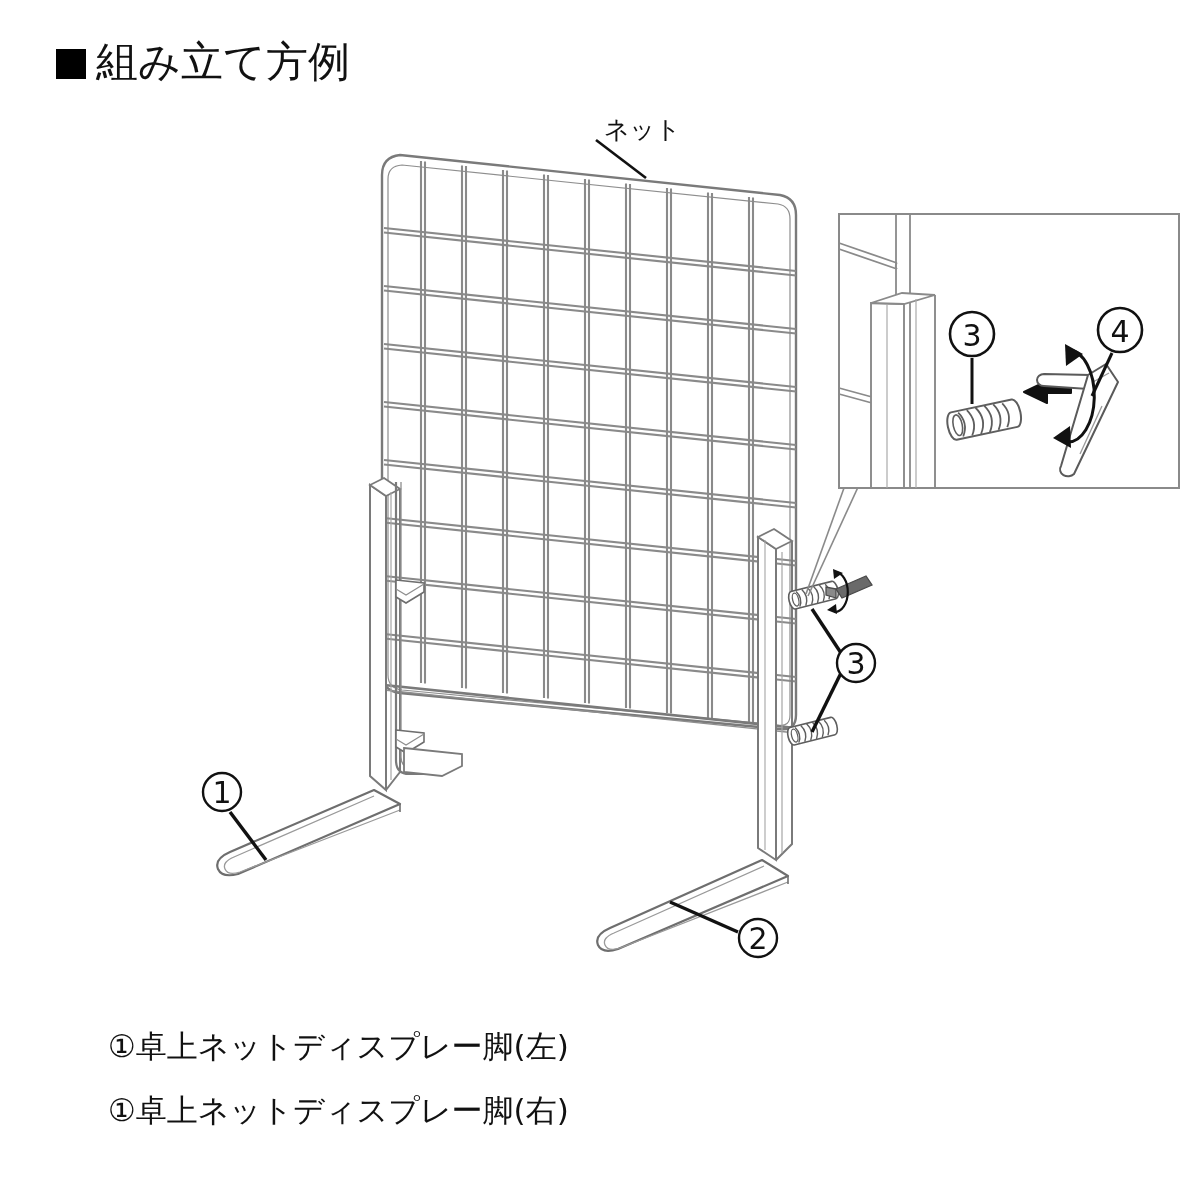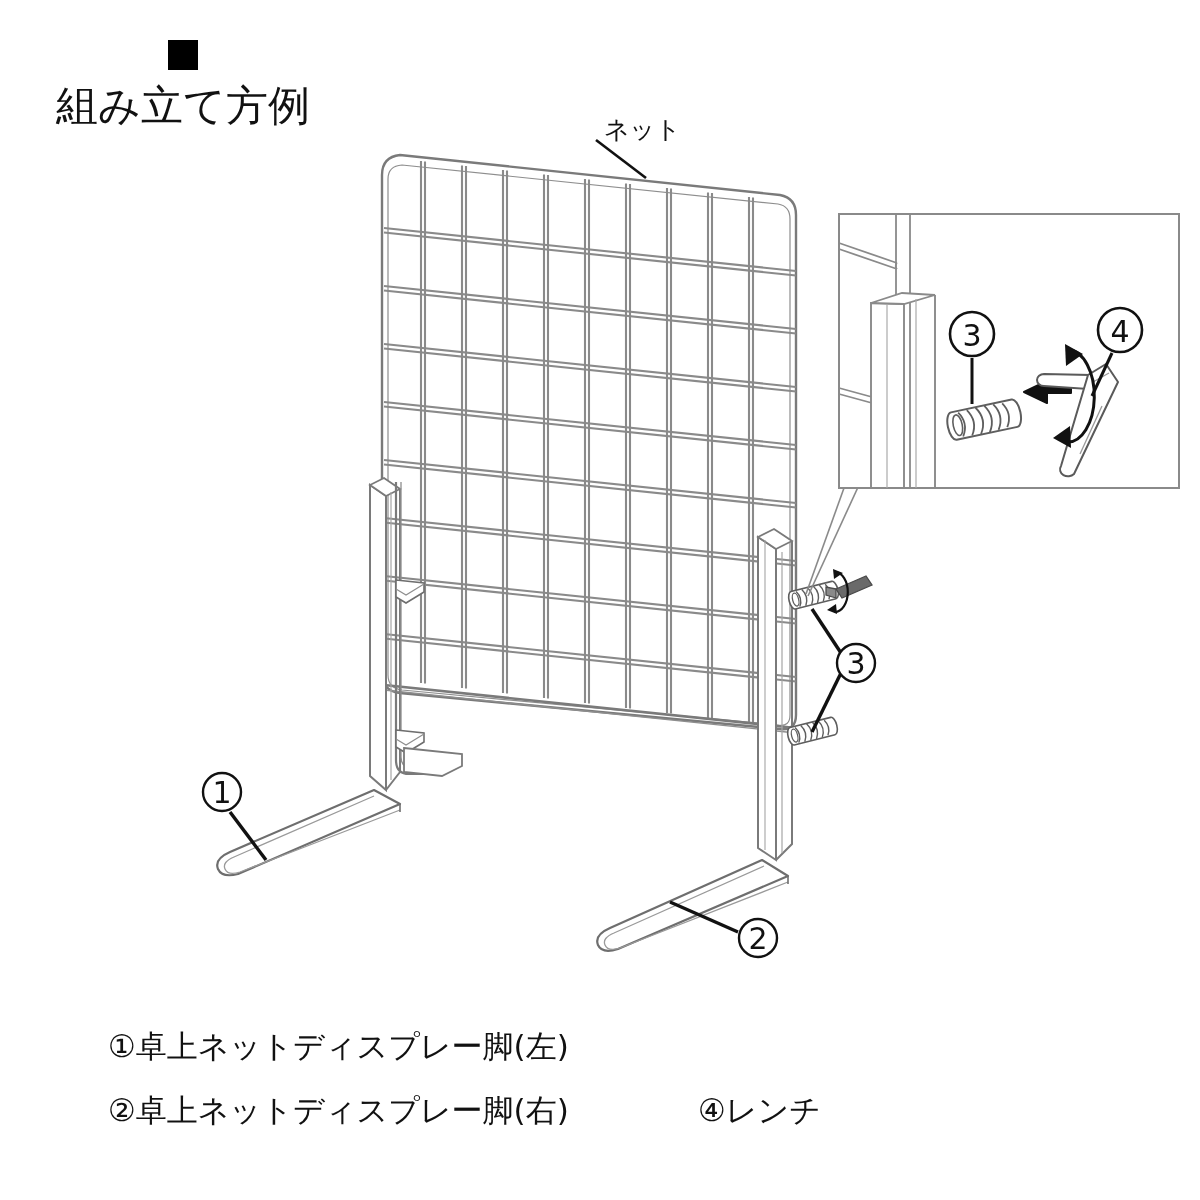--- a/index.html
+++ b/index.html
@@ -8,21 +8,21 @@
     background:#ffffff;
     font-family:"DejaVu Sans","Liberation Sans",sans-serif;
     overflow:hidden;
     position:relative;
   }
   #page{position:relative;width:1200px;height:1200px;}
 
   
   .title-row{
     position:absolute;left:56px;top:36px;
-    display:flex;align-items:center;gap:10px;flex-direction:column;
+    display:flex;align-items:center;gap:10px;
   }
   .title-bullet{
     width:30px;height:30px;background:#000;display:block;
     margin-top:4px;
   }
   .title-text{
     font-size:42px;line-height:52px;color:#111;
     letter-spacing:0px;white-space:nowrap;
   }
 
@@ -262,18 +262,17 @@
       </g>
     </g>
   </svg>
   </div>
 
   <div class="legend">
     <div class="legend-row">
       <span class="legend-cell col1">①卓上ネットディスプレー脚(左)</span>
     </div>
     <div class="legend-row">
-      <span class="legend-cell col1">②卓上ネットディスプレー脚(右)</span>
-      <span class="legend-cell col2">④レンチ</span>
+      <span class="legend-cell col1">①卓上ネットディスプレー脚(右)</span>
     </div>
   </div>
 
 </div>
 
 </body></html>

